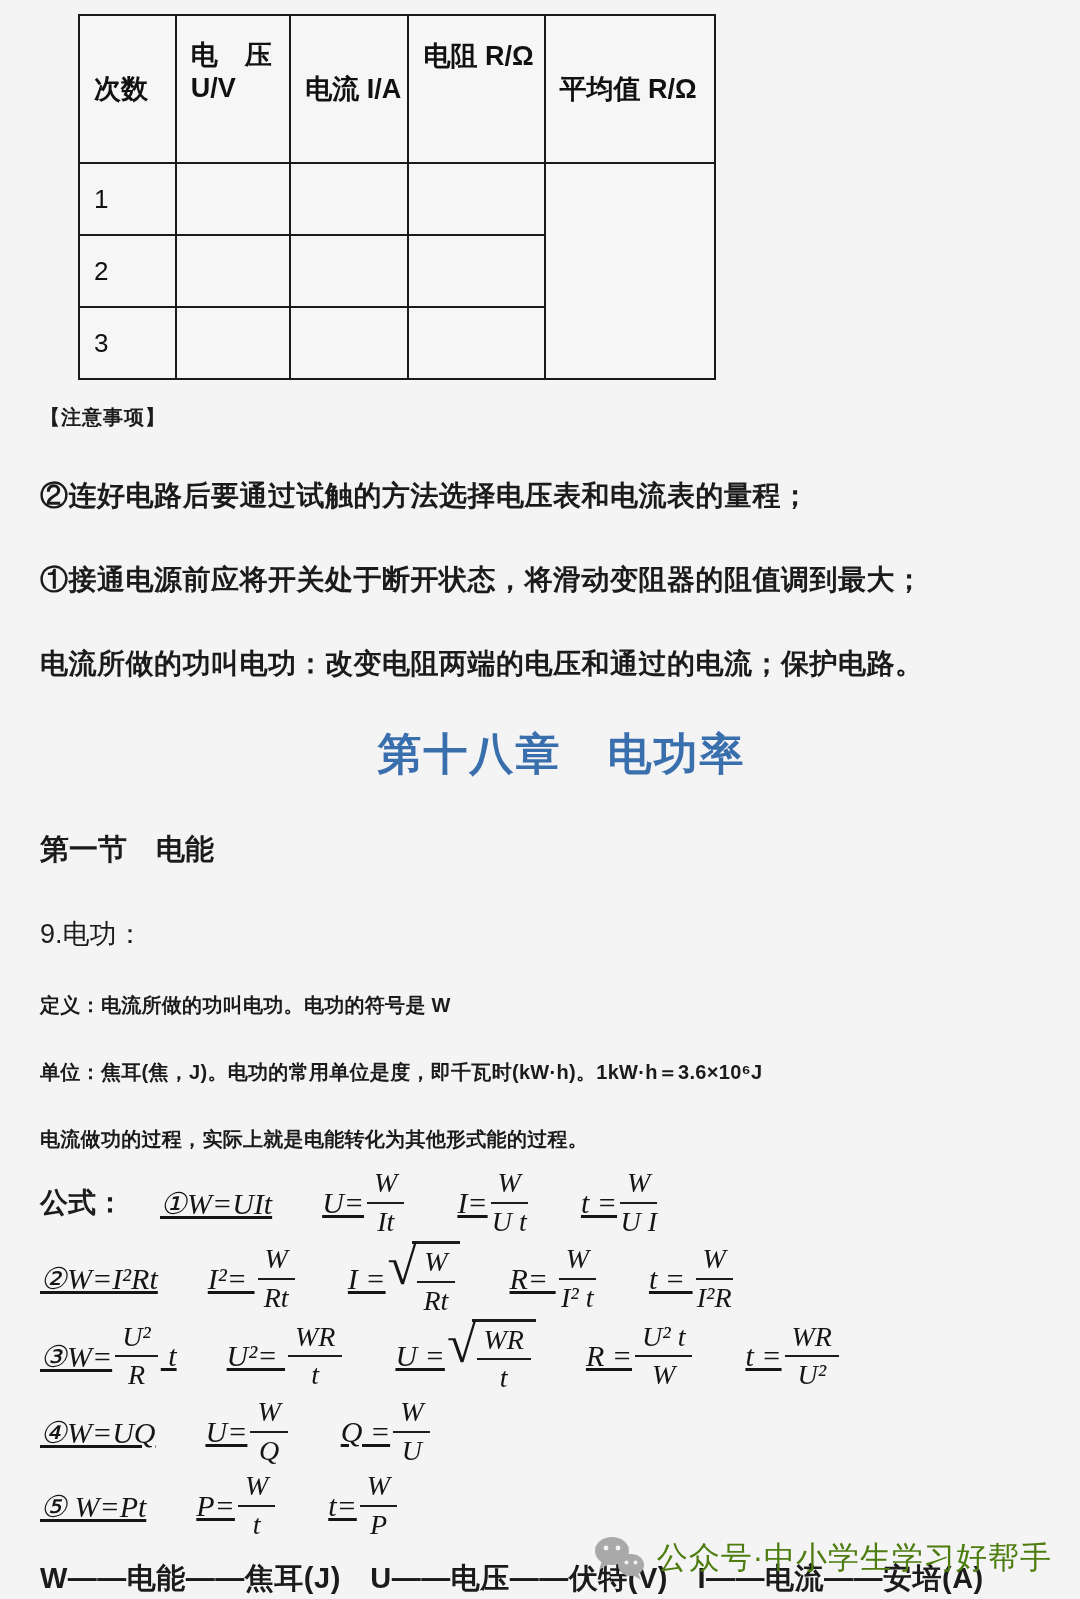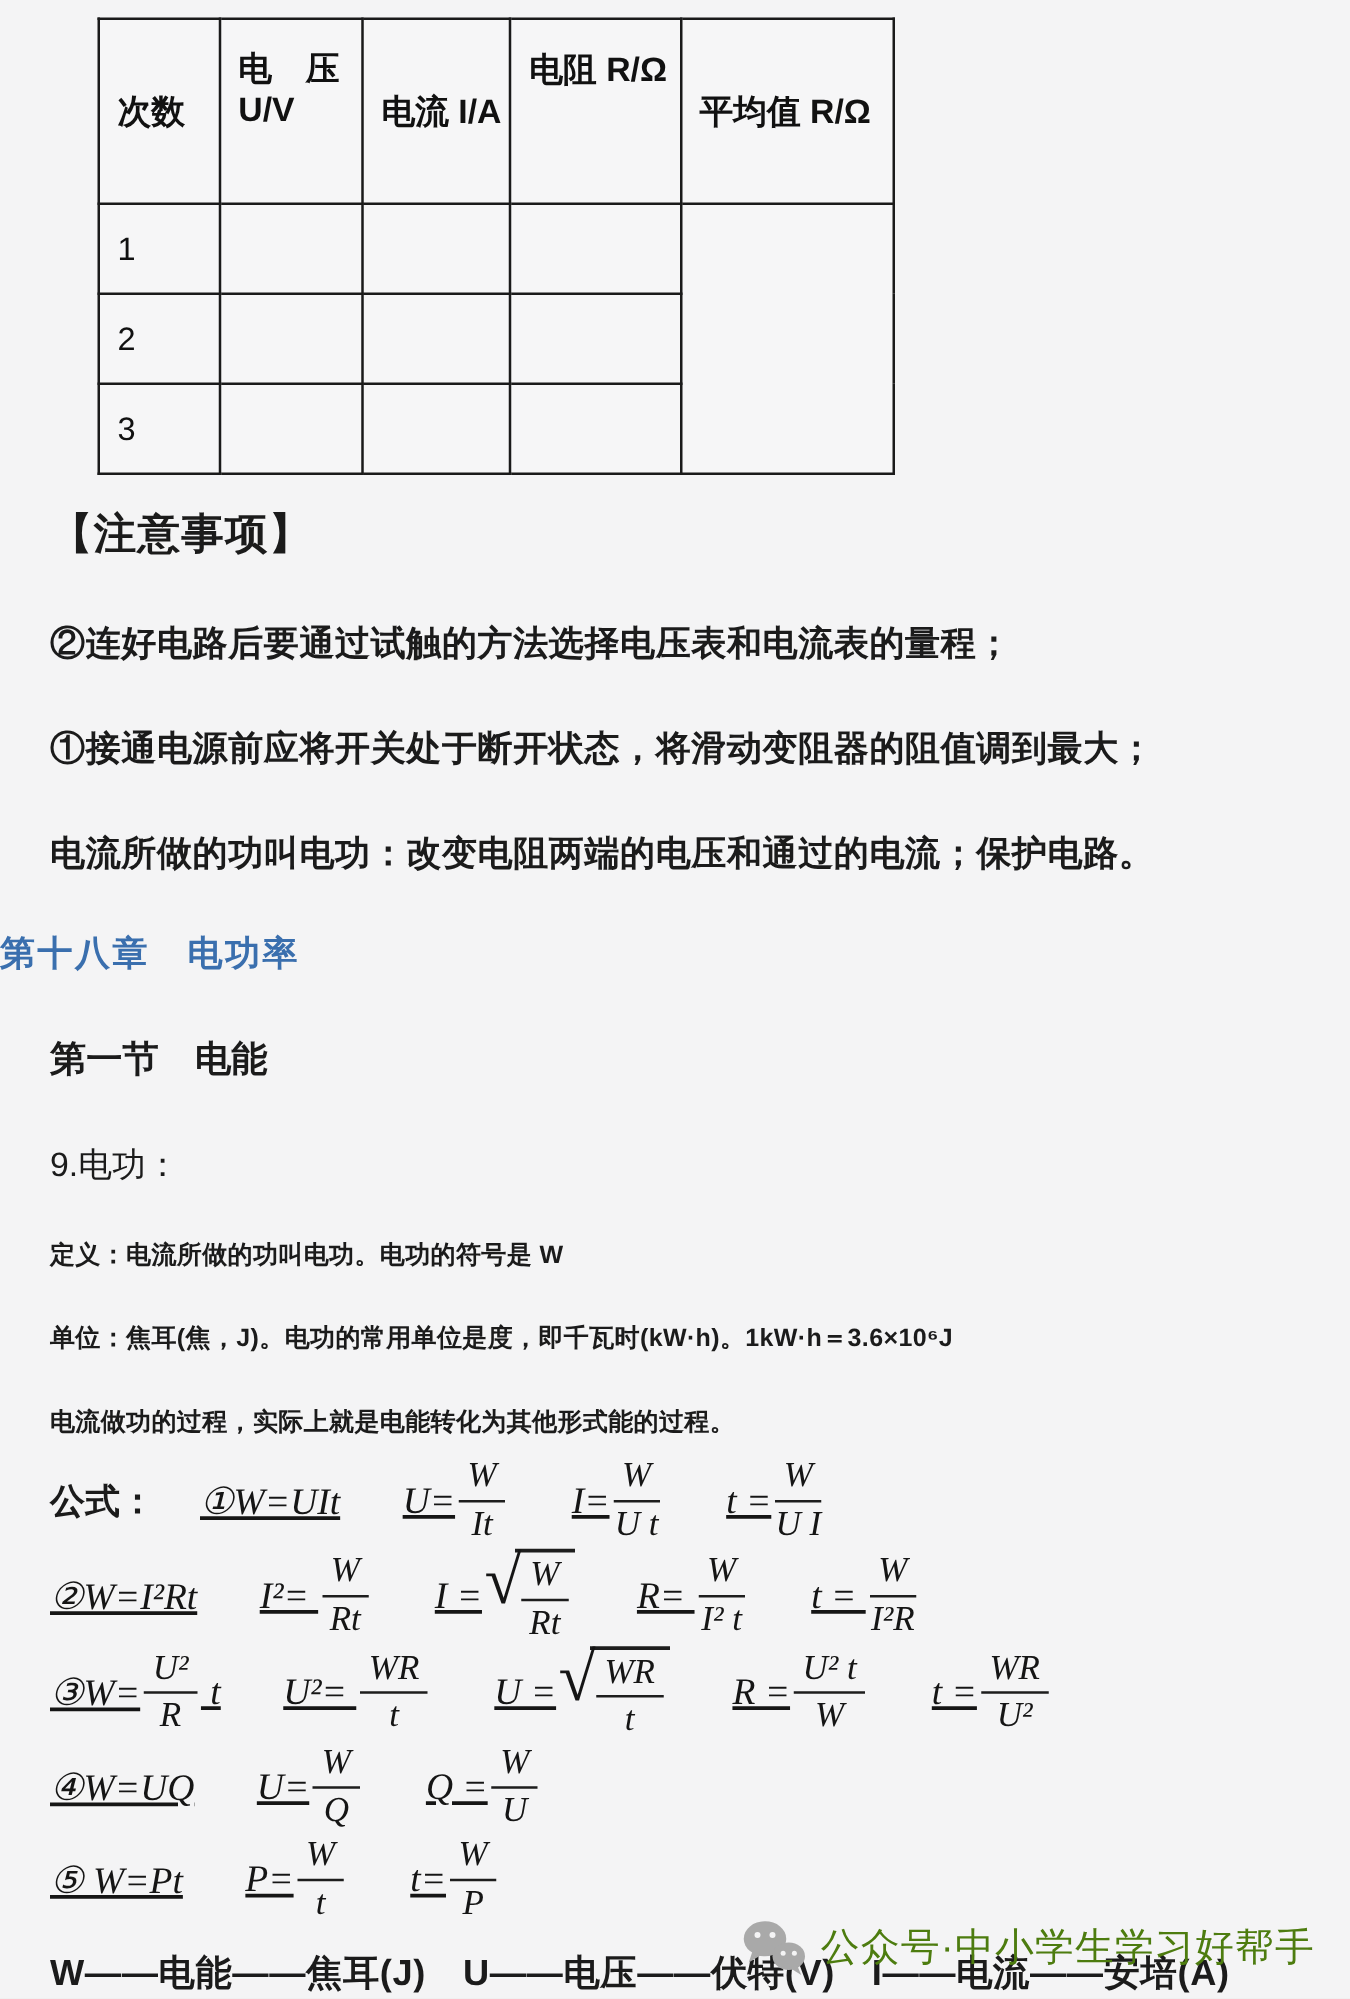--- a/index.html
+++ b/index.html
@@ -37,26 +37,26 @@
   .col-dianliu{ width: 18.6%; }
   .col-dianzu { width: 21.4%; }
   .col-avg    { width: 26.8%; }
   .hdr-stack {
     display: flex; flex-direction: column; justify-content: flex-start;
     height: 112px; padding: 4px 0;
   }
   .hdr-top-align { vertical-align: top !important; padding-top: 22px !important; }
   
   .notes { margin: 24px 0 0 40px; }
-  .notes-title { font-size: 34px; font-weight: 700; letter-spacing: 1px; }
+  .notes-title { font-size: 20px; font-weight: 700; letter-spacing: 1px; }
   .note-item { margin-top: 46px; font-size: 28px; font-weight: 700; letter-spacing: 0.5px; }
   
   .chapter-title {
-    margin-top: 42px; text-align: left;
-    font-size: 28px; font-weight: 700; letter-spacing: 2px;
+    margin-top: 42px; text-align: center;
+    font-size: 44px; font-weight: 700; letter-spacing: 2px; margin-left: 43px;
   }
   .section-title { margin: 46px 0 0 40px; font-size: 29px; font-weight: 700; }
   .item-line     { margin: 46px 0 0 40px; font-size: 27px; font-weight: 400; }
   .body-line     { margin: 40px 0 0 40px; font-size: 20px; font-weight: 700; letter-spacing: 0.3px; }
   
   .formulas { margin: 14px 0 0 40px; }
   .formula-row {
     display: flex; align-items: center; gap: 50px;
     min-height: 72px; margin-bottom: 2px;
   }

